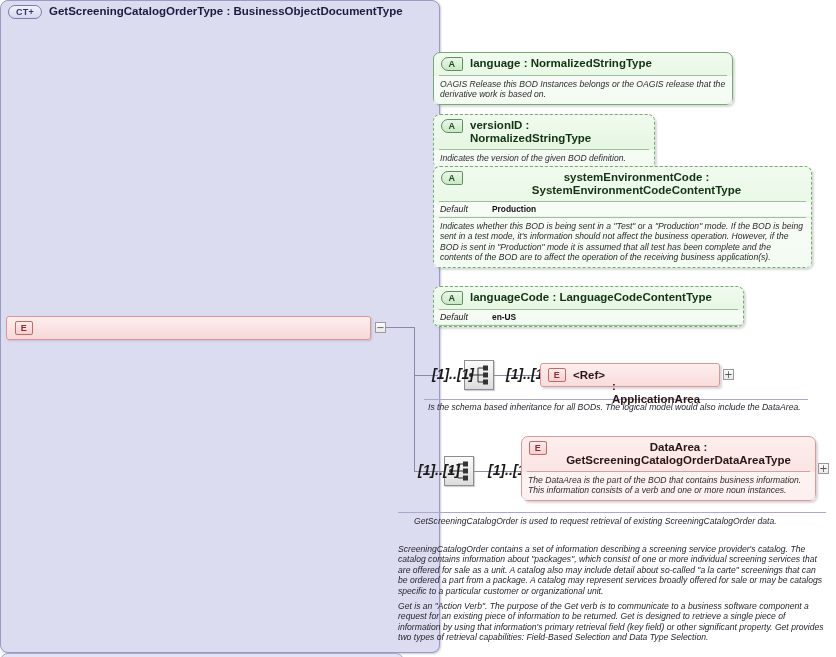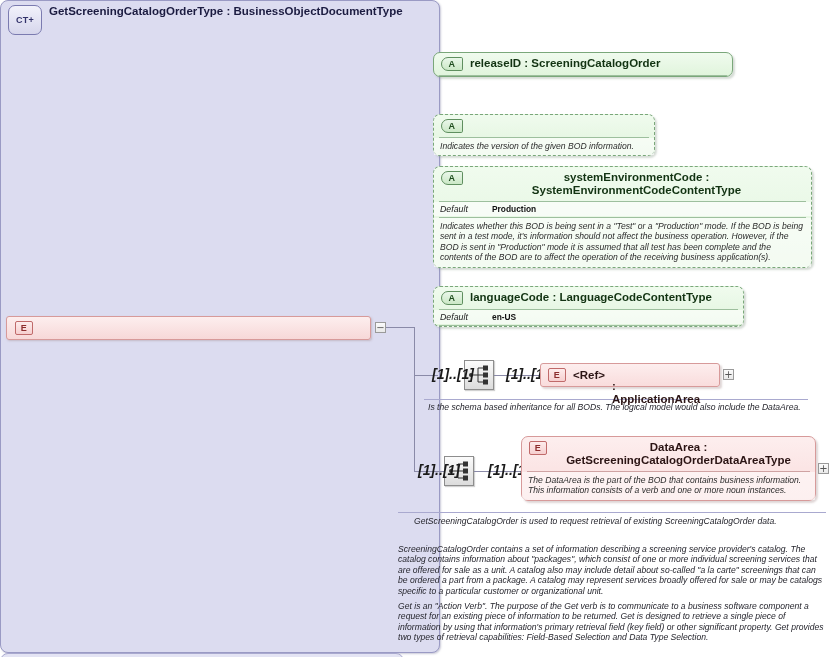--- a/index.html
+++ b/index.html
@@ -45,21 +45,21 @@
   .badge {
     display: inline-flex;
     align-items: center;
     justify-content: center;
     font-size: 9px;
     font-weight: bold;
     letter-spacing: .3px;
     flex: 0 0 auto;
   }
   .badge-ct {
-    min-width: 28px; height: 30px;
+    min-width: 28px; height: 14px;
     border: 1px solid #7b7bb0;
     border-radius: 7px;
     background: linear-gradient(#f2f2fb,#d6d6ec);
     color: #33336b;
     padding: 0 3px;
   }
   .badge-ct-plus {
     min-width: 34px;
   }
   .badge-a {
@@ -213,31 +213,33 @@
       
     </div>
   </div>
 
   <div class="sep" style="left:424px; top:399px; width:384px;"></div>
   <div class="botdoc" style="left:428px; top:402px; width:382px;">Is the schema based inheritance for all BODs. The logical model would also include the DataArea.</div>
 
   <div class="attr solid" style="left:433px; top:52px; width:300px;">
     <div class="box-title">
       <span class="badge badge-a">A</span>
-      <span>releaseID : ScreeningCatalogOrder</span>
-    </div>
-    <div class="hr"></div>
+      <span>language : NormalizedStringType</span>
+    </div>
+    <div class="hr"></div>
+    <div class="doc">OAGIS Release this BOD Instances belongs or the OAGIS release that the derivative work is based on.</div>
   </div>
 
   <div class="attr" style="left:433px; top:114px; width:222px;">
     <div class="box-title">
       <span class="badge badge-a">A</span>
-    </div>
-    <div class="hr"></div>
-    <div class="doc">Indicates the version of the given BOD information.</div>
+      <span>versionID : NormalizedStringType</span>
+    </div>
+    <div class="hr"></div>
+    <div class="doc">Indicates the version of the given BOD definition.</div>
   </div>
 
   <div class="attr" style="left:433px; top:166px; width:379px;">
     <div class="box-title" style="text-align:center;">
       <span class="badge badge-a">A</span>
       <span style="flex:1; ">systemEnvironmentCode : SystemEnvironmentCodeContentType</span>
     </div>
     <div class="hr"></div>
     <div class="defrow">
       <span class="k" style="width:42px;">Default</span>

